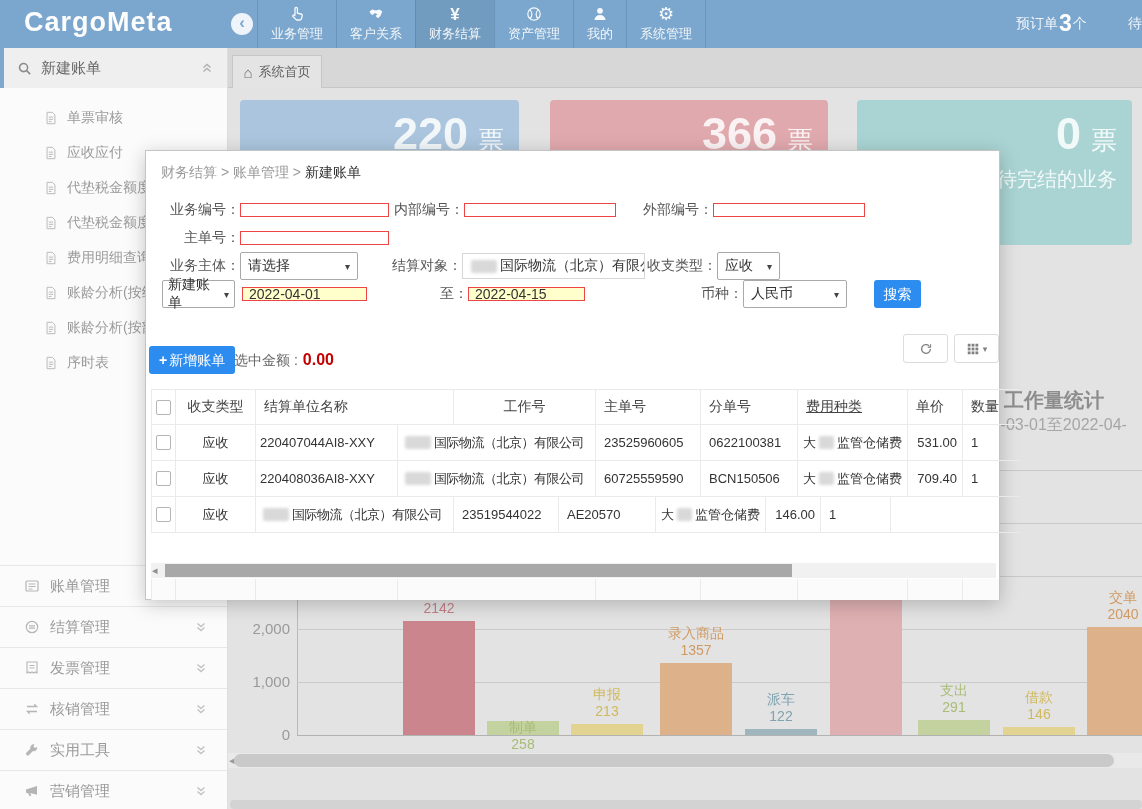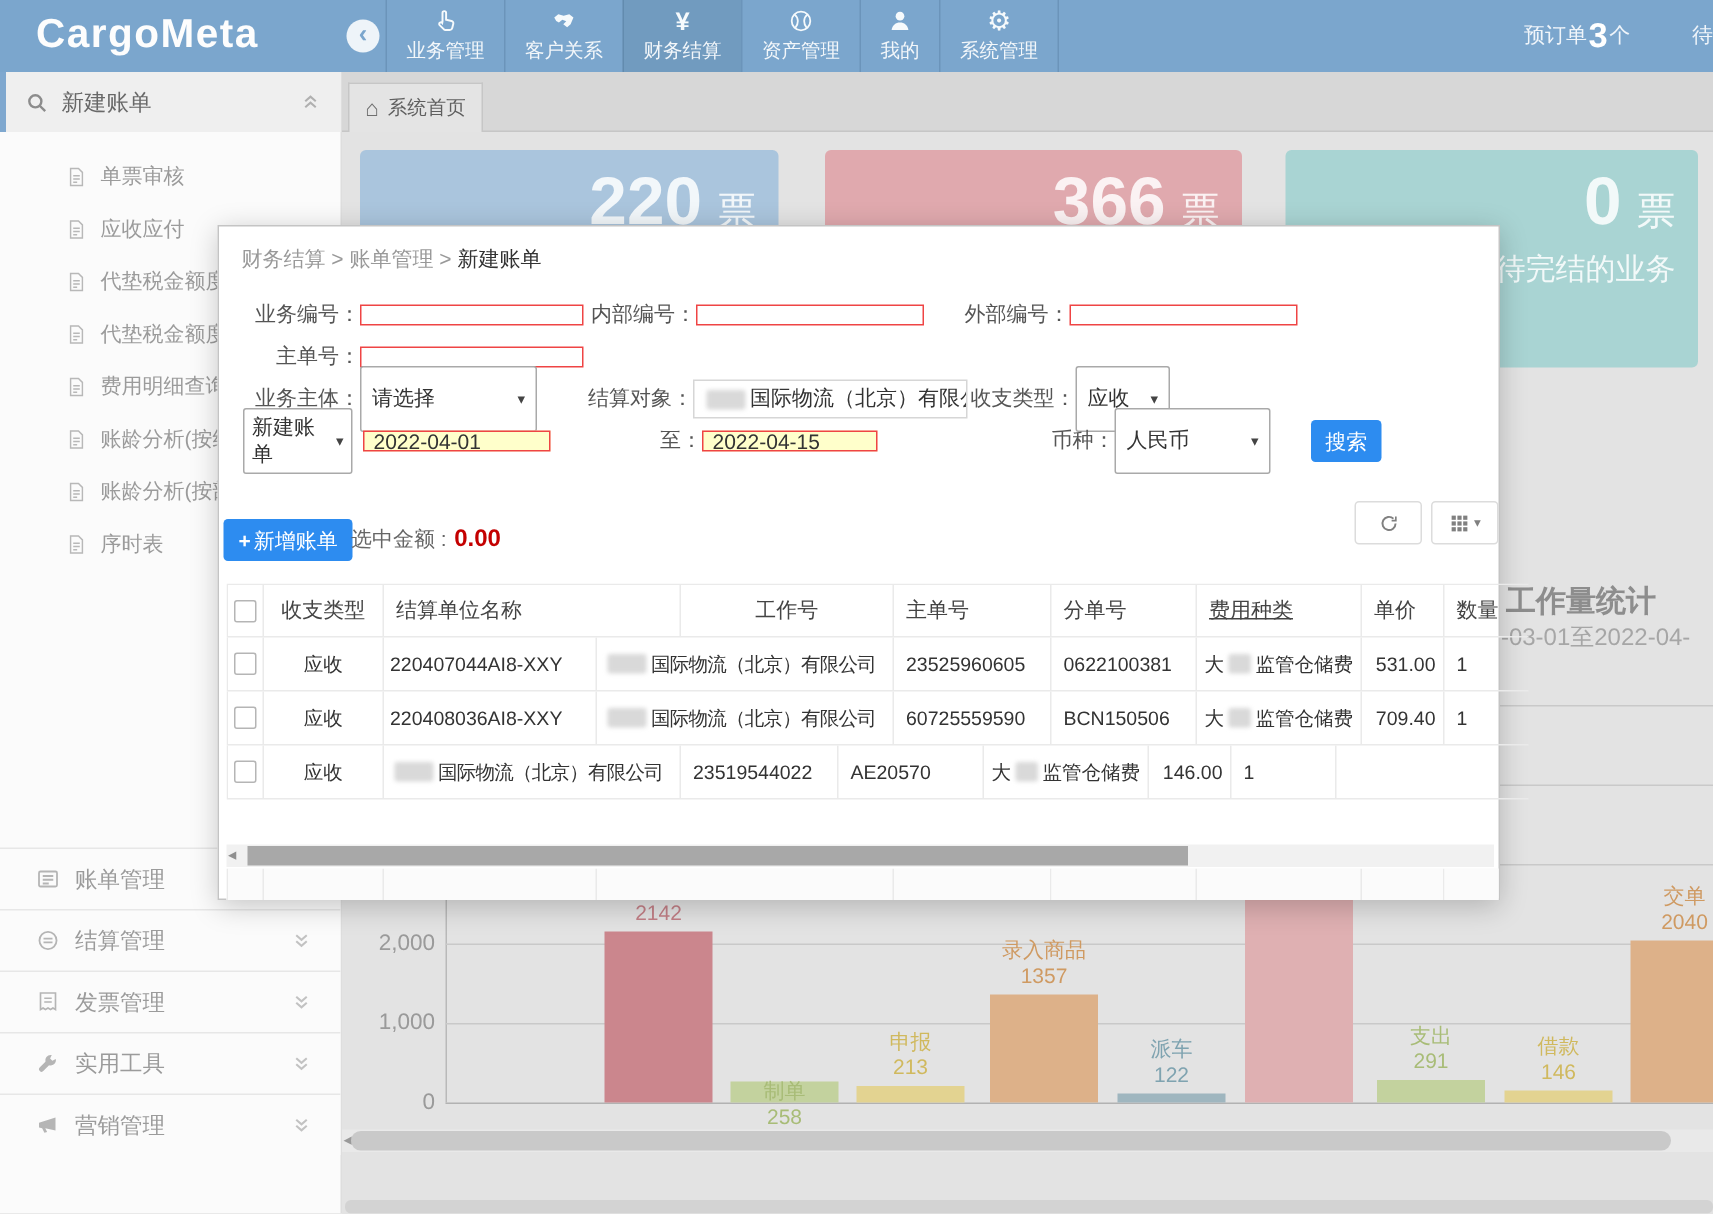--- a/index.html
+++ b/index.html
@@ -71,21 +71,21 @@
 
   
   .modal{position:absolute;left:145px;top:150px;width:855px;height:450px;background:#fff;border:1px solid #c4c4c4;
        box-shadow:0 4px 18px rgba(0,0,0,.22);z-index:10;box-sizing:border-box;font-size:14px;color:#555}
   .crumb{position:absolute;left:15px;top:13px;font-size:14px;color:#999}
   .crumb .cur{color:#333}
   .m-row{position:absolute;left:0;right:10px;display:flex;align-items:center;height:28px}
   .flabel{text-align:right;flex:none;color:#555}
   .finput{height:14px;border:1px solid #ef4444;background:#fff;box-sizing:border-box;font:inherit;color:#333;
        padding:0 6px;flex:none;outline:none}
-  .fsel{height:44px;border:1px solid #a9a9a9;border-radius:2px;background:#fff;display:flex;align-items:center;
+  .fsel{height:28px;border:1px solid #a9a9a9;border-radius:2px;background:#fff;display:flex;align-items:center;
        padding:0 7px;box-sizing:border-box;color:#333;flex:none;cursor:pointer}
   .fsel .car{margin-left:auto;font-size:10px;color:#444;padding-left:6px}
   .date{background:#ffffcb}
   .fake-input{height:26px;border:1px solid #d6d6d6;box-sizing:border-box;display:flex;align-items:center;
        padding:0 5px;color:#333;flex:none;overflow:hidden;white-space:nowrap;cursor:text}
   .btn-search{width:47px;height:28px;background:#2d8cf0;color:#fff;border-radius:3px;text-align:center;
        line-height:28px;margin-left:27px;cursor:pointer;flex:none}
   .btn-add{position:absolute;left:3px;top:195px;height:28px;padding:0 10px;background:#2d8cf0;color:#fff;
        border-radius:3px;line-height:28px;font-size:14px;cursor:pointer}
   .btn-add .plus{font-weight:bold;margin-right:2px}
@@ -298,20 +298,33 @@
         </span>
         <span>发票管理</span>
         <span class="gchev">
           <svg viewBox="0 0 12 12" fill="none" stroke="currentColor" stroke-width="1.4">
             <path d="m2.5 2.5 3.5 3 3.5-3M2.5 6.5l3.5 3 3.5-3"></path>
           </svg>
         </span>
       </div>
       <div class="sb-group">
         <span class="gic">
+          <svg viewBox="0 0 16 16" fill="none" stroke="currentColor" stroke-width="1.3">
+            <path d="M3 5.5h9.5l-2.2-2.2M13 10.5H3.5l2.2 2.2"></path>
+          </svg>
+        </span>
+        <span>核销管理</span>
+        <span class="gchev">
+          <svg viewBox="0 0 12 12" fill="none" stroke="currentColor" stroke-width="1.4">
+            <path d="m2.5 2.5 3.5 3 3.5-3M2.5 6.5l3.5 3 3.5-3"></path>
+          </svg>
+        </span>
+      </div>
+      <div class="sb-group">
+        <span class="gic">
           <svg viewBox="0 0 16 16" fill="currentColor">
             <path d="M9.8 2.3a3.6 3.6 0 0 0-3.5 4.5l-3.7 3.7a1.7 1.7 0 1 0 2.4 2.4l3.7-3.7A3.6 3.6 0 0 0 13.2 5l-2.3 1.1-1.5-1.5 1.1-2.3z"></path>
           </svg>
         </span>
         <span>实用工具</span>
         <span class="gchev">
           <svg viewBox="0 0 12 12" fill="none" stroke="currentColor" stroke-width="1.4">
             <path d="m2.5 2.5 3.5 3 3.5-3M2.5 6.5l3.5 3 3.5-3"></path>
           </svg>
         </span>

